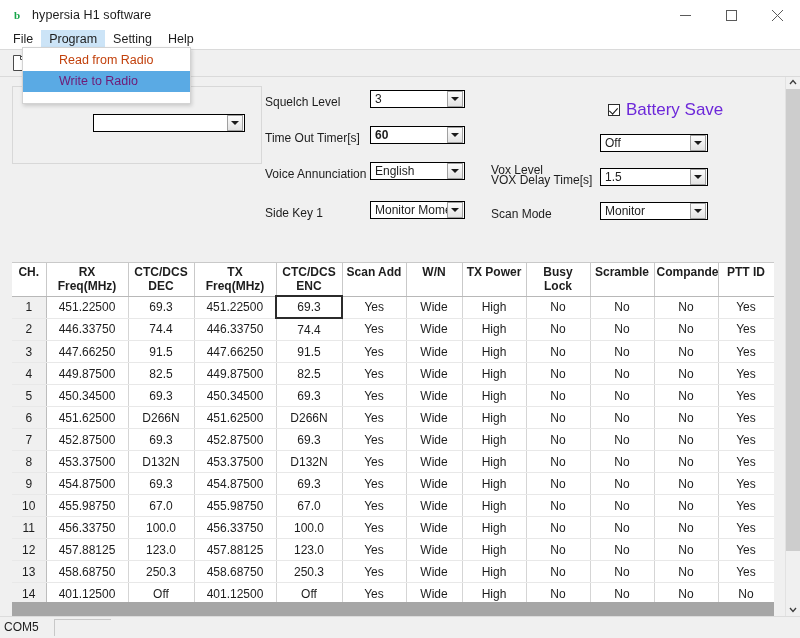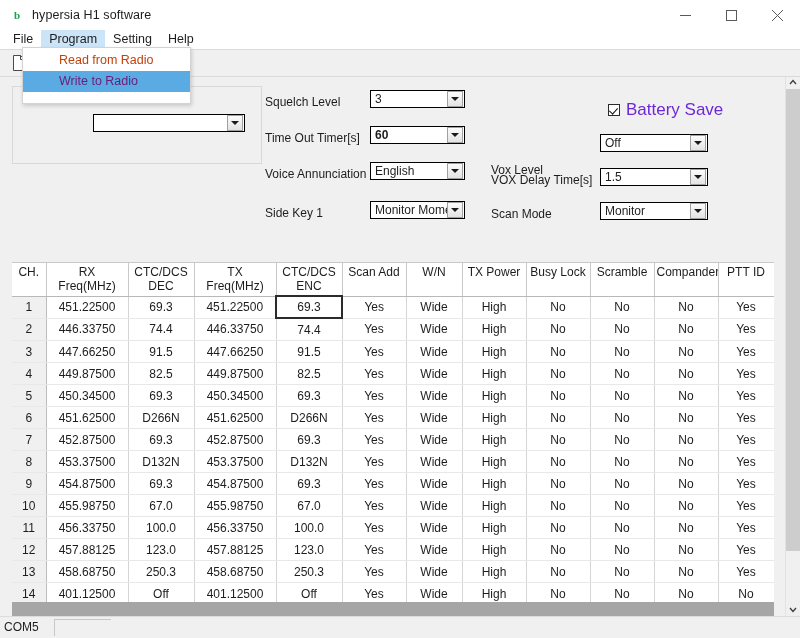--- a/index.html
+++ b/index.html
@@ -253,21 +253,21 @@
     border-collapse: collapse;
     table-layout: fixed;
     width: 762px;
     font-size: 12px;
   }
   table.grid th {
     height: 30px;
     background: #ffffff;
     border-right: 1px solid #c9c9c9;
     border-bottom: 1px solid #b8b8b8;
-    font-weight: normal;
+    font-weight: bold;
     color: #1d1d1d;
     font-size: 12px;
     line-height: 14px;
     padding: 0 2px;
     overflow: hidden;
     vertical-align: top;
     padding-top: 2px;
   }
   table.grid td {
     height: 19px;

